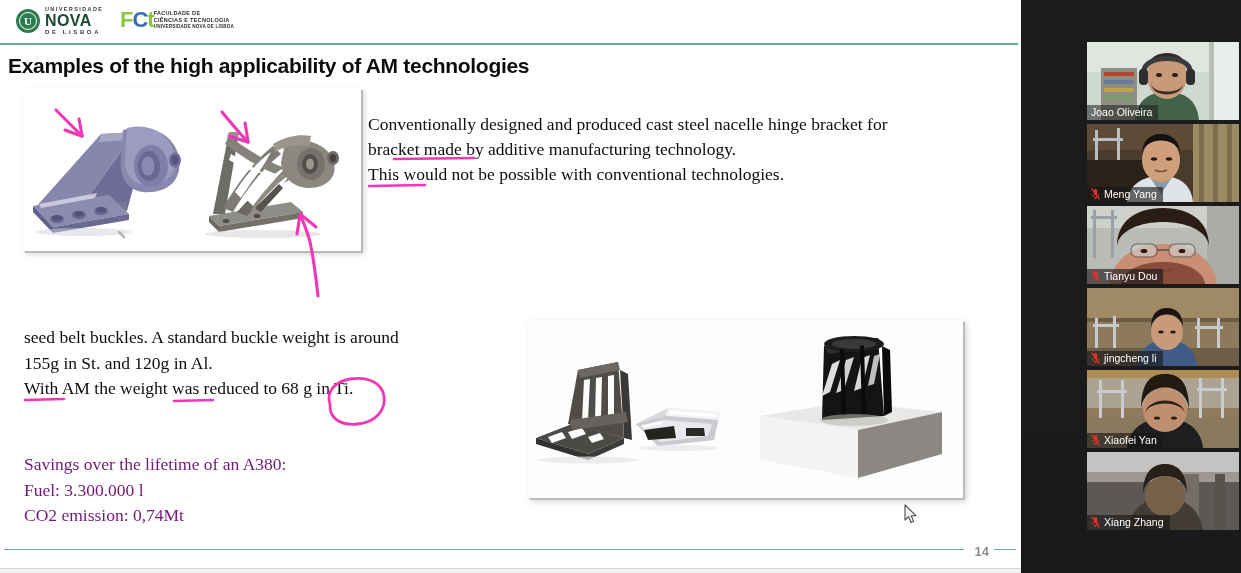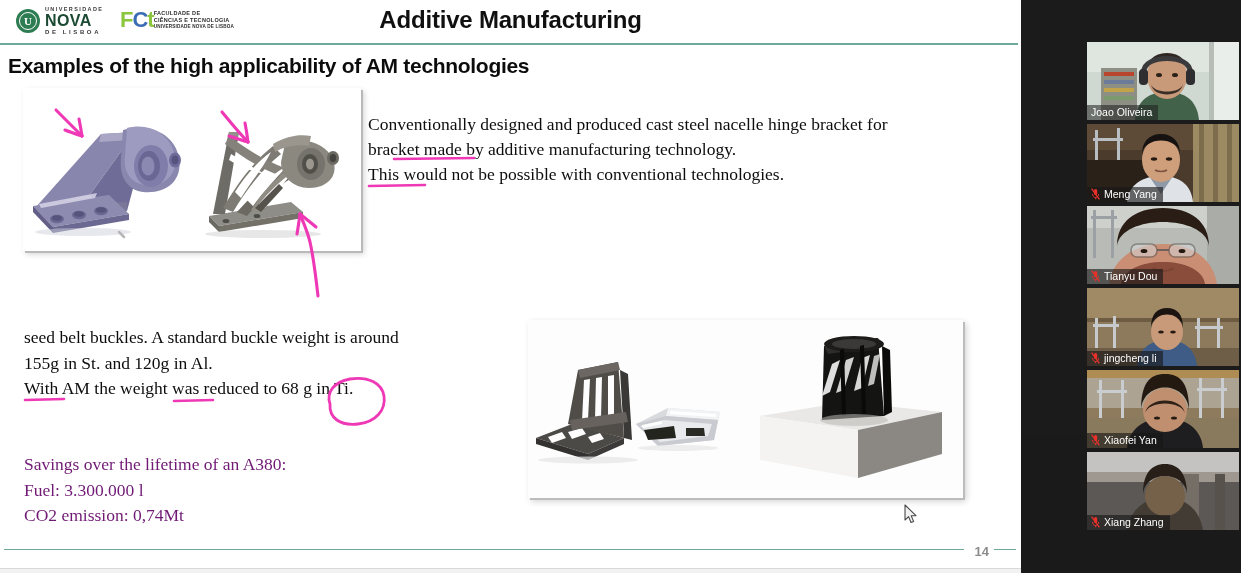--- a/index.html
+++ b/index.html
@@ -320,21 +320,20 @@
   }
 </style>
 </head>
 <body>
 
 <div id="app">
 
   <div id="slide">
 
     <div class="slide-header">
-      <div class="header-title">Additive Manufacturing</div>
       <div class="header-rule"></div>
 
       <div class="logo-nova">
         <div class="nova-seal">
           <span class="seal-glyph">U</span>
         </div>
         <div class="nova-words">
           <div class="nova-top">UNIVERSIDADE</div>
           <div class="nova-mid">NOVA</div>
           <div class="nova-bot">DE LISBOA</div>

